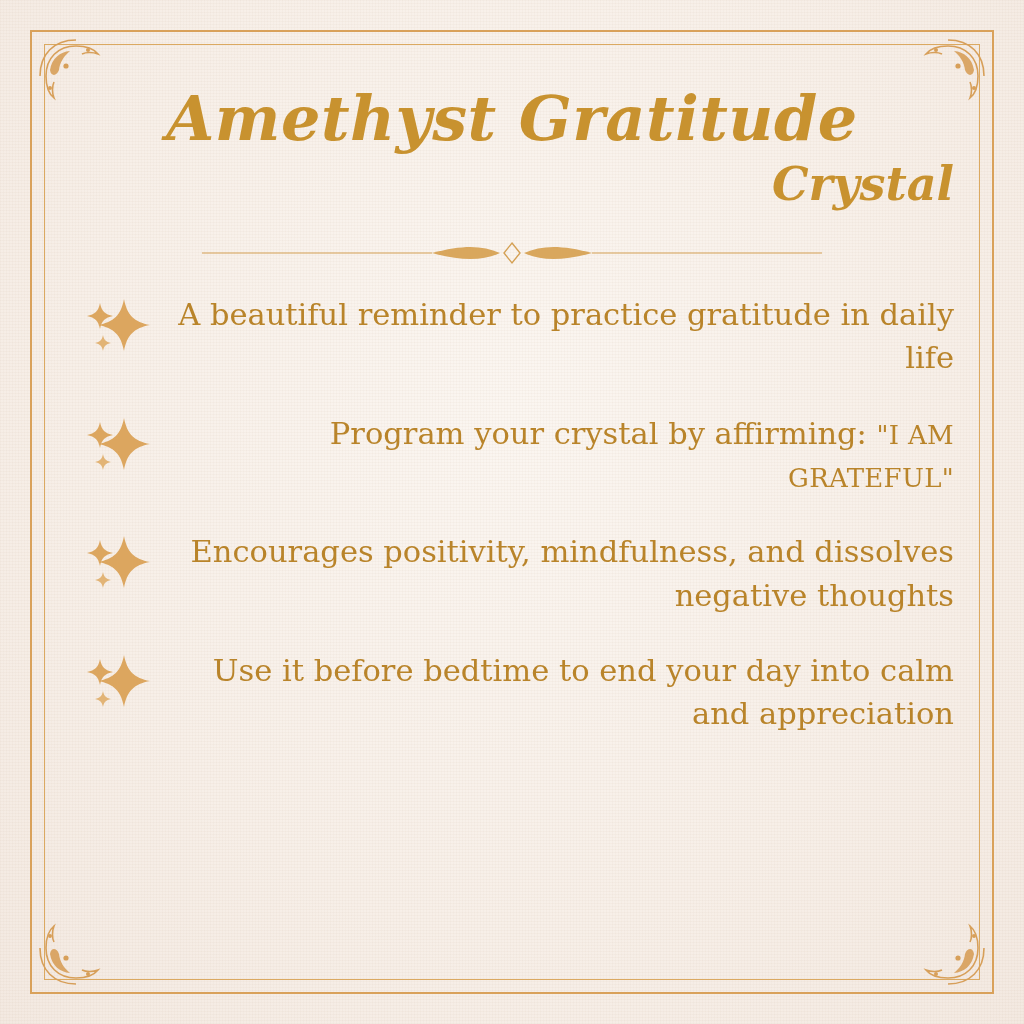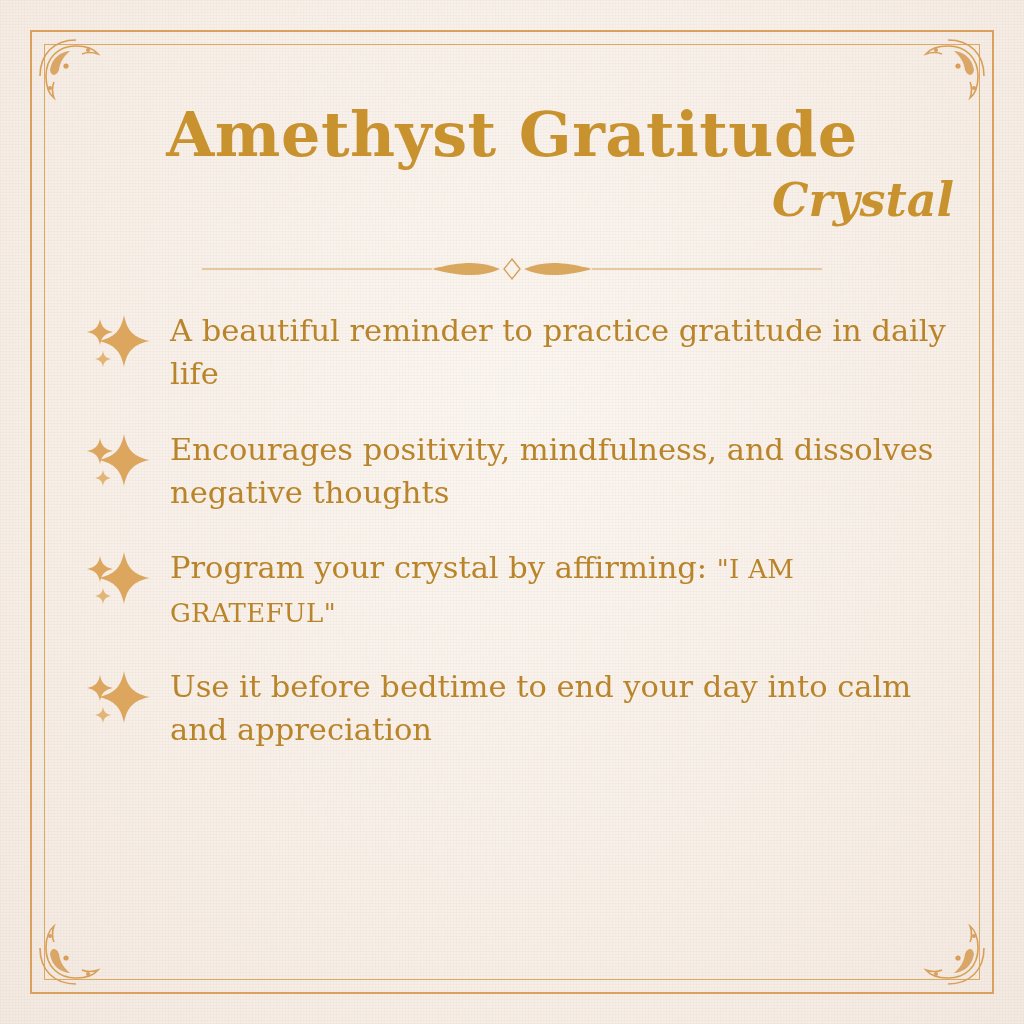--- a/index.html
+++ b/index.html
@@ -66,26 +66,27 @@
     position: absolute;
     left: 70px;
     right: 70px;
     top: 72px;
     bottom: 72px;
   }
 
   .title-main {
     text-align: center;
     font-family: "DejaVu Serif", "Liberation Serif", serif;
+    font-style: italic;
     font-weight: 700;
     font-size: 62px;
     letter-spacing: 0.5px;
     color: #c8922f;
     line-height: 1.05;
-    margin-top: 30px;
+    margin-top: 14px;
   }
   .title-sub {
     text-align: right;
     font-family: "DejaVu Serif", "Liberation Serif", serif;
     font-style: italic;
     font-weight: 700;
     font-size: 46px;
     color: #c8922f;
     margin-top: 6px;
   }
@@ -95,20 +96,21 @@
     height: 40px;
     margin: 22px auto 6px auto;
     width: 660px;
   }
   .divider svg { display:block; width: 660px; height: 40px; }
 
   ul.bullets {
     list-style: none;
     margin: 18px 0 0 0;
     padding: 0 0 0 14px;
+    text-align: right;
   }
   ul.bullets li {
     display: flex;
     align-items: flex-start;
     margin-bottom: 30px;
   }
   .spark {
     flex: 0 0 auto;
     width: 86px;
     height: 60px;
@@ -218,34 +220,34 @@
       </li>
 
       <li>
         <span class="spark">
           <svg viewBox="0 0 86 60">
             <path d="M40 4 C43 20, 50 27, 66 30 C50 33, 43 40, 40 56 C37 40, 30 33, 14 30 C30 27, 37 20, 40 4 Z" fill="#dca65f"></path>
             <path d="M16 8 C17.5 16, 21 19.5, 29 21 C21 22.5, 17.5 26, 16 34 C14.5 26, 11 22.5, 3 21 C11 19.5, 14.5 16, 16 8 Z" fill="#dca65f"></path>
             <path d="M19 40 C20 45, 22 47, 27 48 C22 49, 20 51, 19 56 C18 51, 16 49, 11 48 C16 47, 18 45, 19 40 Z" fill="#e2b476"></path>
           </svg>
         </span>
+        <span class="btext"><span>Program your crystal by affirming: </span><span class="affirm">"I AM GRATEFUL"</span></span>
+      </li>
+
+      <li>
+        <span class="spark">
+          <svg viewBox="0 0 86 60">
+            <path d="M40 4 C43 20, 50 27, 66 30 C50 33, 43 40, 40 56 C37 40, 30 33, 14 30 C30 27, 37 20, 40 4 Z" fill="#dca65f"></path>
+            <path d="M16 8 C17.5 16, 21 19.5, 29 21 C21 22.5, 17.5 26, 16 34 C14.5 26, 11 22.5, 3 21 C11 19.5, 14.5 16, 16 8 Z" fill="#dca65f"></path>
+            <path d="M19 40 C20 45, 22 47, 27 48 C22 49, 20 51, 19 56 C18 51, 16 49, 11 48 C16 47, 18 45, 19 40 Z" fill="#e2b476"></path>
+          </svg>
+        </span>
         <span class="btext">Encourages positivity, mindfulness, and dissolves negative thoughts</span>
       </li>
 
-      <li>
-        <span class="spark">
-          <svg viewBox="0 0 86 60">
-            <path d="M40 4 C43 20, 50 27, 66 30 C50 33, 43 40, 40 56 C37 40, 30 33, 14 30 C30 27, 37 20, 40 4 Z" fill="#dca65f"></path>
-            <path d="M16 8 C17.5 16, 21 19.5, 29 21 C21 22.5, 17.5 26, 16 34 C14.5 26, 11 22.5, 3 21 C11 19.5, 14.5 16, 16 8 Z" fill="#dca65f"></path>
-            <path d="M19 40 C20 45, 22 47, 27 48 C22 49, 20 51, 19 56 C18 51, 16 49, 11 48 C16 47, 18 45, 19 40 Z" fill="#e2b476"></path>
-          </svg>
-        </span>
-        <span class="btext"><span>Program your crystal by affirming: </span><span class="affirm">"I AM GRATEFUL"</span></span>
-      </li>
-
 
       <li>
         <span class="spark">
           <svg viewBox="0 0 86 60">
             <path d="M40 4 C43 20, 50 27, 66 30 C50 33, 43 40, 40 56 C37 40, 30 33, 14 30 C30 27, 37 20, 40 4 Z" fill="#dca65f"></path>
             <path d="M16 8 C17.5 16, 21 19.5, 29 21 C21 22.5, 17.5 26, 16 34 C14.5 26, 11 22.5, 3 21 C11 19.5, 14.5 16, 16 8 Z" fill="#dca65f"></path>
             <path d="M19 40 C20 45, 22 47, 27 48 C22 49, 20 51, 19 56 C18 51, 16 49, 11 48 C16 47, 18 45, 19 40 Z" fill="#e2b476"></path>
           </svg>
         </span>
         <span class="btext">Use it before bedtime to end your day into calm and appreciation</span>

